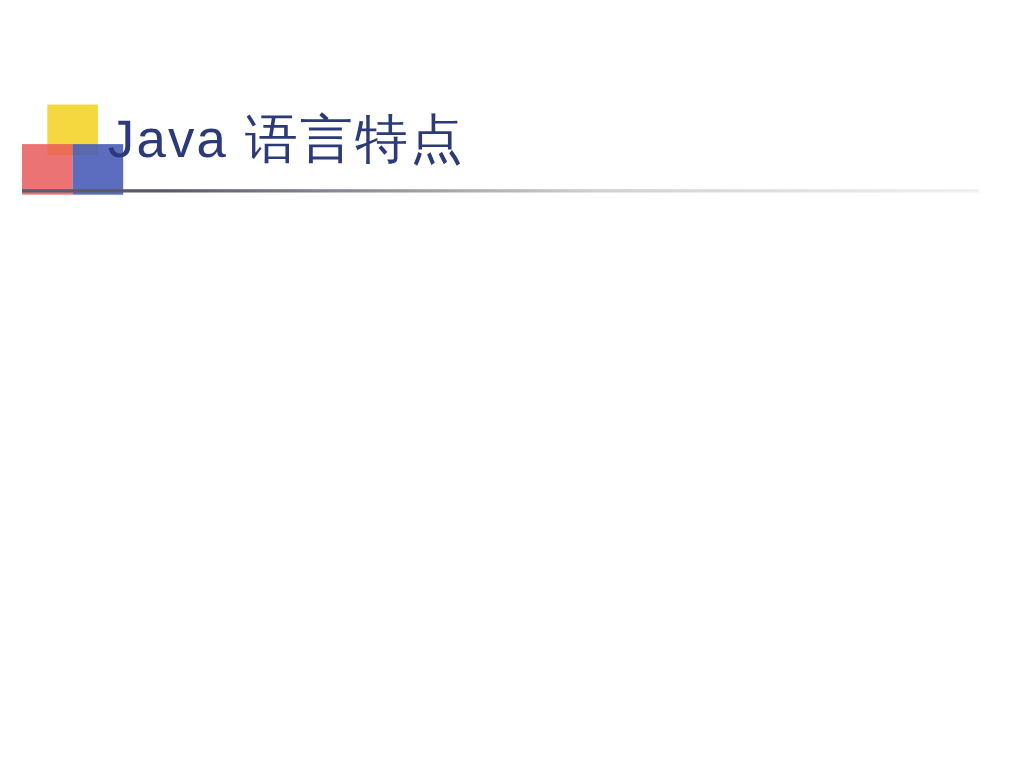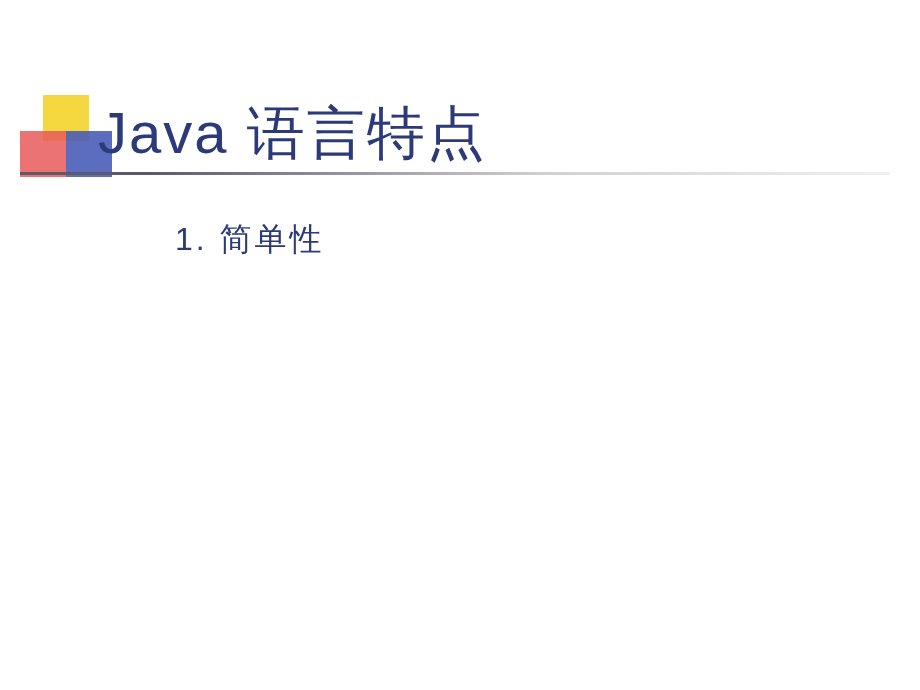--- a/index.html
+++ b/index.html
@@ -50,21 +50,21 @@
       left: 46px;
       width: 46px;
       height: 46px;
       background: #4a5db8;
       opacity: 0.9;
     }
     .title {
       position: absolute;
       top: 95px;
       left: 98px;
-      font-size: 58px;
+      font-size: 48px;
       color: #2c3a7a;
       font-weight: 400;
       letter-spacing: 2px;
     }
     .underline {
       position: absolute;
       top: 172px;
       left: 20px;
       width: 870px;
       height: 3px;
@@ -93,18 +93,14 @@
     <div class="yellow-square"></div>
     <div class="red-square"></div>
     <div class="blue-square"></div>
   </div>
 
   <h1 class="title">Java 语言特点</h1>
 
   <div class="underline"></div>
 
   <div class="content-list">
-    <div class="list-item">
-      <span>1.</span>
-      <span>简单性</span>
-    </div>
   </div>
 </div>
 
 </body></html>

